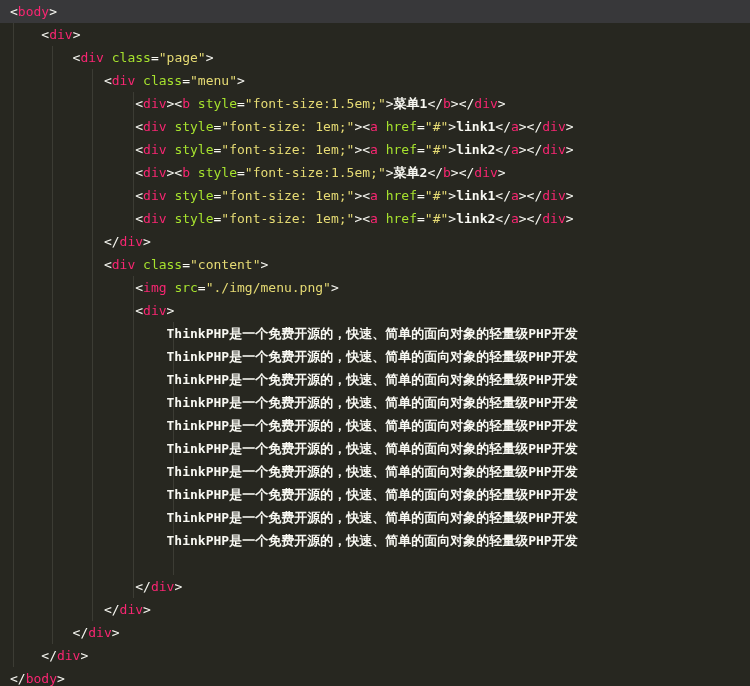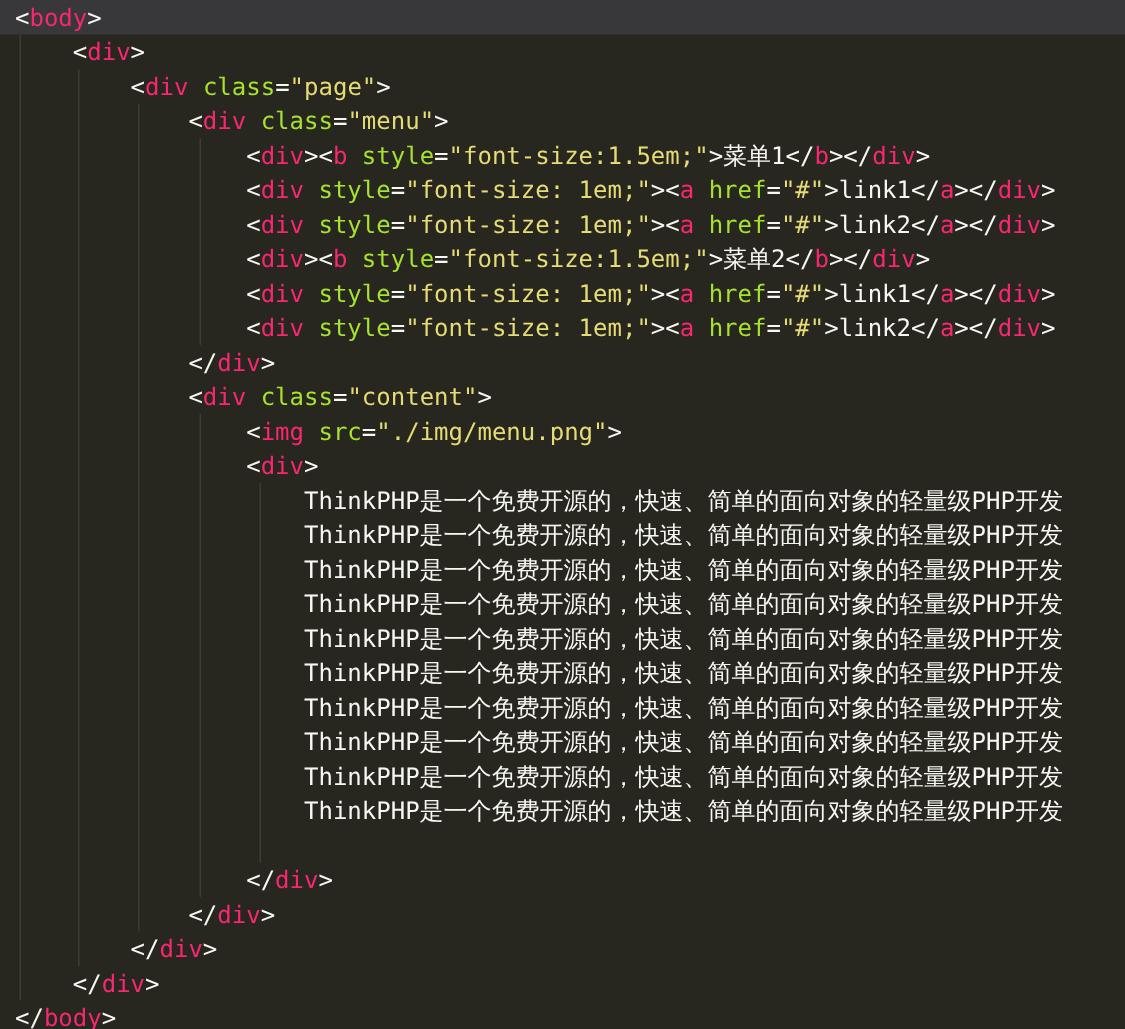--- a/index.html
+++ b/index.html
@@ -3,36 +3,36 @@
 <meta charset="utf-8">
 <style>
   html, body { margin: 0; padding: 0; }
   body {
     width: 750px; height: 686px; overflow: hidden;
     background: var(--bg, #272720);
   }
   .editor {
     position: relative; width: 750px; height: 686px;
     font-family: "DejaVu Sans Mono", "Liberation Mono", monospace;
-    font-size: 16px; line-height: 23px;
+    font-size: 13px; line-height: 23px;
     overflow: hidden;
   }
   .guides { position: absolute; left: 0; top: 0; width: 750px; height: 686px; z-index: 0; }
   .guide  { position: absolute; width: 1px; background: var(--guide, #3c3c34); }
   .code   { position: relative; z-index: 1; padding-left: 10px; }
   .line   { height: 23px; white-space: pre; }
   .line.current {
     background: var(--hl, #38383a);
     margin-left: -10px; padding-left: 10px;
   }
   .tok-p    { color: var(--c-p,   #f8f8f2); }
   .tok-tag  { color: var(--c-tag, #f92672); }
   .tok-attr { color: var(--c-attr,#a6e22e); }
   .tok-str  { color: var(--c-str, #e6db74); }
-  .tok-txt  { color: var(--c-txt, #f8f8f2); }
+  .tok-txt  { color: var(--c-txt, #f8f8f2); font-weight: bold; }
 </style>
 </head>
 <body>
 
 <div class="editor">
   <div class="guides">
       <div class="guide" style="left: 13px; top: 23px; height: 644px;"></div>
       <div class="guide" style="left: 52px; top: 46px; height: 598px;"></div>
       <div class="guide" style="left: 92px; top: 69px; height: 552px;"></div>
       <div class="guide" style="left: 133px; top: 92px; height: 138px;"></div>

